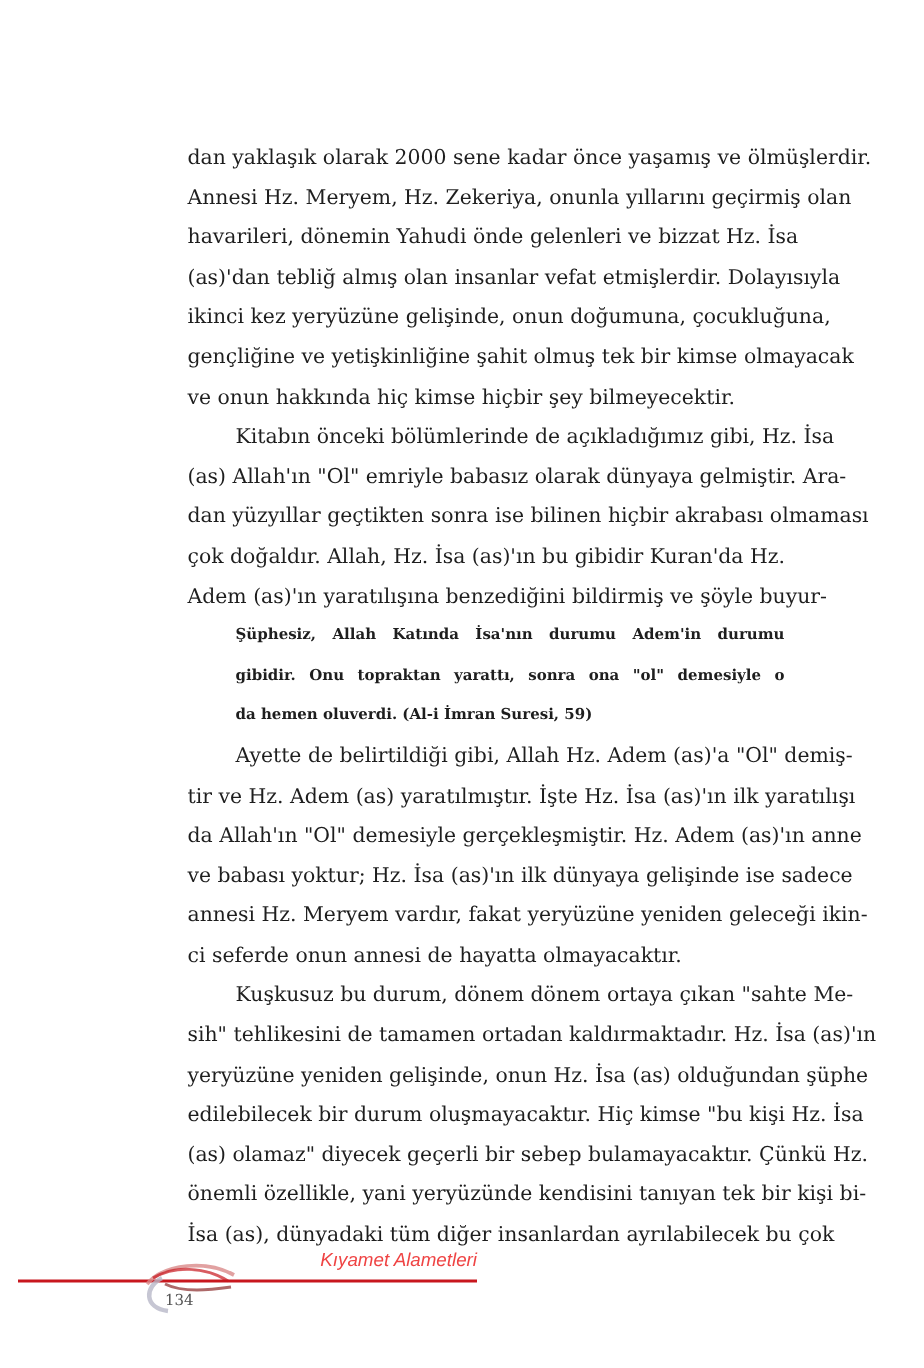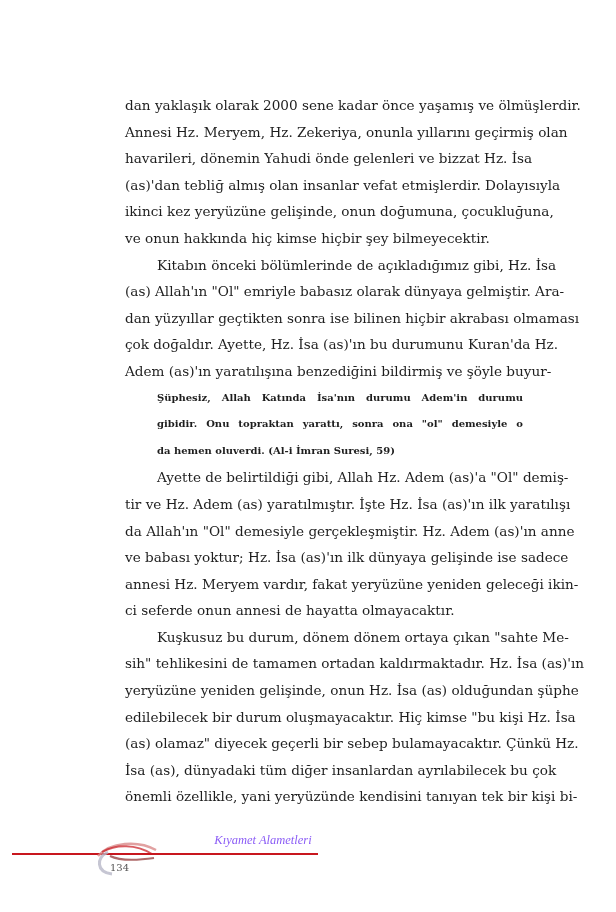--- a/index.html
+++ b/index.html
@@ -11,48 +11,49 @@
     font-size: 13.6px; color: #1e1e1e; line-height: 26.6px;
   }
   .line { display: block; white-space: nowrap; text-align: justify; text-align-last: justify; height: 26.6px; overflow: visible; }
   .line.last { text-align-last: left; }
   .line.indent { padding-left: 32px; }
   .quote .line { padding-left: 32px; font-weight: bold; font-size: 10px; }
   .footer-line {
     position: absolute; left: 0; top: 853px; width: 306px; height: 2px; background: #c8171e;
   }
   .running-title {
-    position: absolute; left: 196px; top: 833px; width: 110px; text-align: center;
-    font-family: Liberation Serif, serif; font-style: italic;
-    font-size: 12.5px; color: #8b5cf6;
+    position: absolute; left: 196px; top: 833px; width: 110px; text-align: right;
+    font-family: Liberation Sans, sans-serif; font-style: italic;
+    font-size: 12.5px; color: #ef4444;
   }
   .page-number {
     position: absolute; left: 98px; top: 862px;
     font-family: "DejaVu Serif", "Liberation Serif", serif; font-size: 10px; color: #555;
   }
   .ornament { position: absolute; left: 78px; top: 836px; width: 70px; height: 46px; }
 </style>
 </head>
 <body>
 
 <div class="page">
   <div class="body-text">
     <div class="paragraph">
       <span class="line">dan yaklaşık olarak 2000 sene kadar önce yaşamış ve ölmüşlerdir.</span>
       <span class="line">Annesi Hz. Meryem, Hz. Zekeriya, onunla yıllarını geçirmiş olan</span>
       <span class="line">havarileri, dönemin Yahudi önde gelenleri ve bizzat Hz. İsa</span>
       <span class="line">(as)'dan tebliğ almış olan insanlar vefat etmişlerdir. Dolayısıyla</span>
       <span class="line">ikinci kez yeryüzüne gelişinde, onun doğumuna, çocukluğuna,</span>
+      <span class="line">gençliğine ve yetişkinliğine şahit olmuş tek bir kimse olmayacak</span>
       <span class="line last">ve onun hakkında hiç kimse hiçbir şey bilmeyecektir.</span>
     </div>
     <div class="paragraph">
       <span class="line indent">Kitabın önceki bölümlerinde de açıkladığımız gibi, Hz. İsa</span>
       <span class="line">(as) Allah'ın "Ol" emriyle babasız olarak dünyaya gelmiştir. Ara-</span>
       <span class="line">dan yüzyıllar geçtikten sonra ise bilinen hiçbir akrabası olmaması</span>
-      <span class="line">çok doğaldır. Ayette, Hz. İsa (as)'ın bu durumunu Kuran'da Hz.</span>
+      <span class="line">çok doğaldır. Allah, Hz. İsa (as)'ın bu gibidir Kuran'da Hz.</span>
       <span class="line">Adem (as)'ın yaratılışına benzediğini bildirmiş ve şöyle buyur-</span>
     </div>
     <div class="paragraph quote">
       <span class="line">Şüphesiz, Allah Katında İsa'nın durumu Adem'in durumu</span>
       <span class="line">gibidir. Onu topraktan yarattı, sonra ona "ol" demesiyle o</span>
       <span class="line last">da hemen oluverdi. (Al-i İmran Suresi, 59)</span>
     </div>
     <div class="paragraph">
       <span class="line indent">Ayette de belirtildiği gibi, Allah Hz. Adem (as)'a "Ol" demiş-</span>
       <span class="line">tir ve Hz. Adem (as) yaratılmıştır. İşte Hz. İsa (as)'ın ilk yaratılışı</span>
@@ -60,22 +61,22 @@
       <span class="line">ve babası yoktur; Hz. İsa (as)'ın ilk dünyaya gelişinde ise sadece</span>
       <span class="line">annesi Hz. Meryem vardır, fakat yeryüzüne yeniden geleceği ikin-</span>
       <span class="line last">ci seferde onun annesi de hayatta olmayacaktır.</span>
     </div>
     <div class="paragraph">
       <span class="line indent">Kuşkusuz bu durum, dönem dönem ortaya çıkan "sahte Me-</span>
       <span class="line">sih" tehlikesini de tamamen ortadan kaldırmaktadır. Hz. İsa (as)'ın</span>
       <span class="line">yeryüzüne yeniden gelişinde, onun Hz. İsa (as) olduğundan şüphe</span>
       <span class="line">edilebilecek bir durum oluşmayacaktır. Hiç kimse "bu kişi Hz. İsa</span>
       <span class="line">(as) olamaz" diyecek geçerli bir sebep bulamayacaktır. Çünkü Hz.</span>
+      <span class="line">önemli özellikle, yani yeryüzünde kendisini tanıyan tek bir kişi bi-</span>
       <span class="line">İsa (as), dünyadaki tüm diğer insanlardan ayrılabilecek bu çok</span>
-      <span class="line">önemli özellikle, yani yeryüzünde kendisini tanıyan tek bir kişi bi-</span>
     </div>
   </div>
 
   <div class="footer">
     <div class="footer-line"></div>
     <svg class="ornament" viewBox="0 0 70 46">
       <path d="M8 20 C 20 6, 48 4, 66 14" stroke="#d98a8a" stroke-width="2.5" fill="none" opacity="0.8"></path>
       <path d="M12 16 C 26 8, 46 8, 62 18" stroke="#c8171e" stroke-width="2" fill="none" opacity="0.7"></path>
       <path d="M20 20 C 32 26, 50 24, 64 22" stroke="#8a2a2a" stroke-width="2" fill="none" opacity="0.7"></path>
       <path d="M18 16 C 6 22, 6 36, 22 38" stroke="#b8b8c8" stroke-width="3" fill="none" opacity="0.8"></path>

